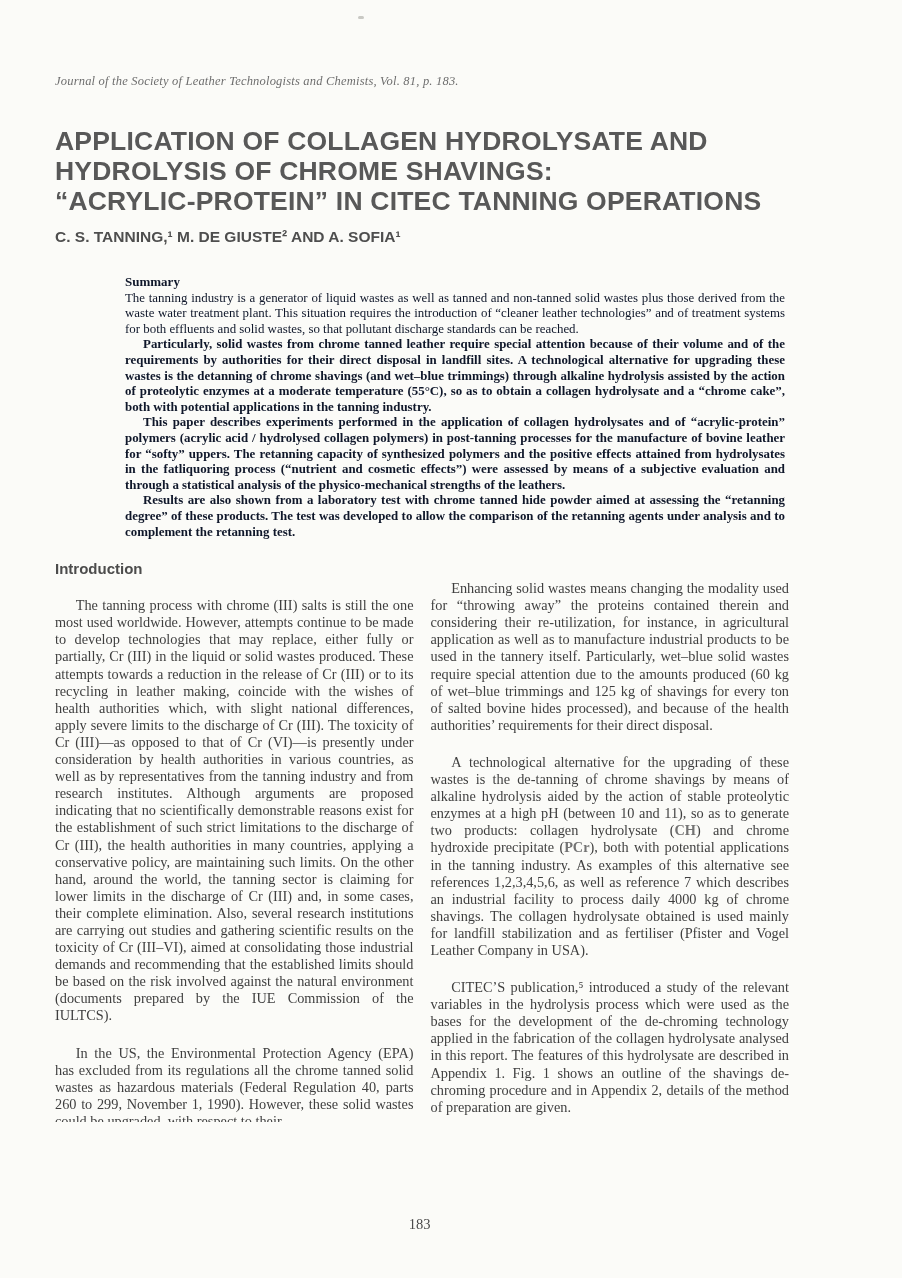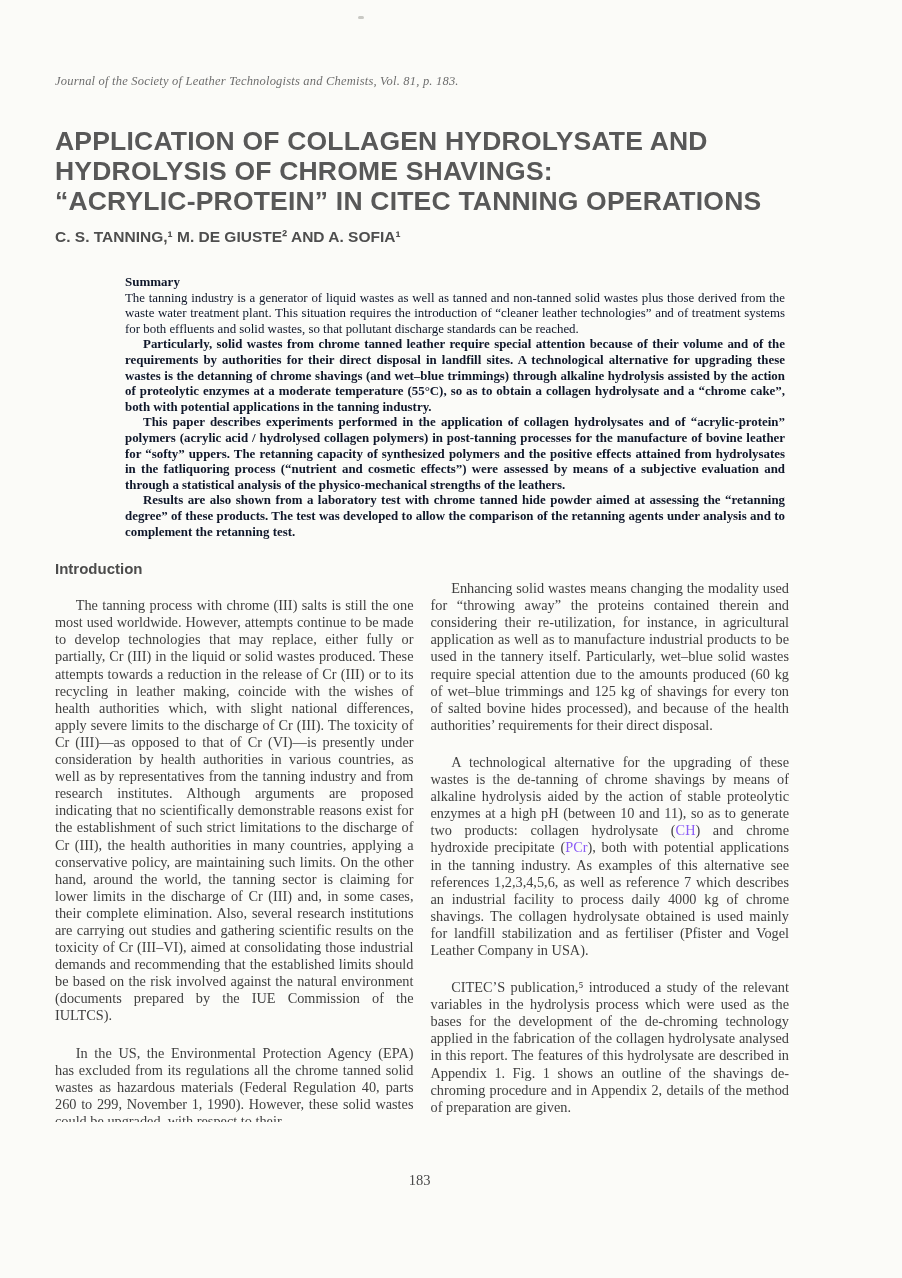--- a/index.html
+++ b/index.html
@@ -88,25 +88,25 @@
   }
   .section-heading {
     font-family: "Liberation Sans", "DejaVu Sans", sans-serif;
     font-weight: bold;
     font-size: 15px;
     color: #4c4c4c;
     margin: 0 0 12px 0;
   }
   .col p { margin: 0; }
   .col p.indent { text-indent: 1.45em; margin-top: 20px; }
-  .col b { font-weight: normal; color: #8b5cf6; }
+  .col b { font-weight: bold; color: #737373; }
   .page-number {
     position: absolute;
     left: 0; right: 0;
-    top: 1172px;
+    top: 1216px;
     text-align: center;
     font-size: 14.5px;
     color: #4a4a4a;
   }
 </style>
 </head>
 <body>
 
 <div class="page">
   <div class="scan-artifact"></div>

